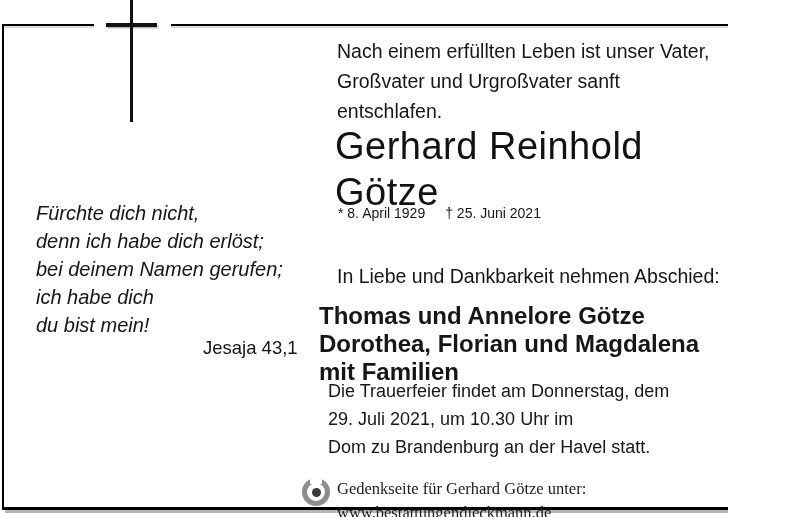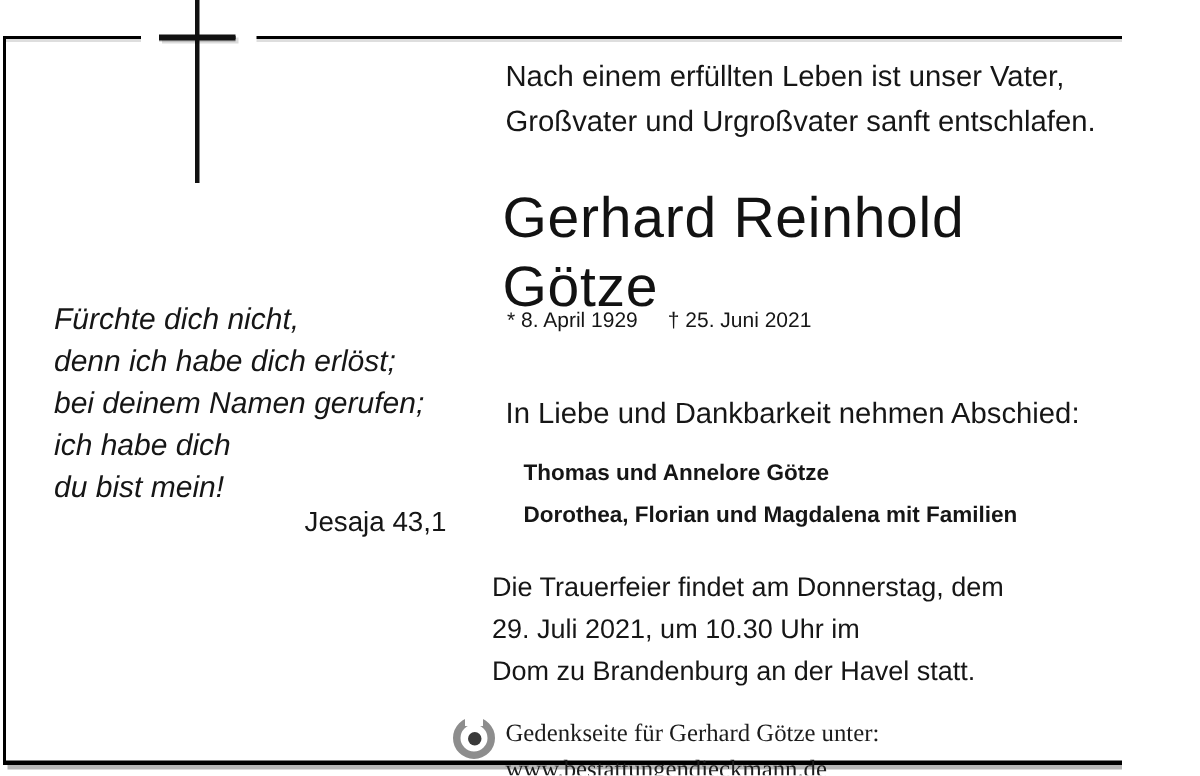--- a/index.html
+++ b/index.html
@@ -5,21 +5,20 @@
   html, body { margin: 0; padding: 0; background: #ffffff; }
 
   .page {
     position: relative;
     width: 728px;
     height: 517px;
     background: #ffffff;
     overflow: hidden;
     font-family: "Liberation Sans", sans-serif;
     color: #161616;
-    padding-left: 20px;
   }
 
   
   .box {
     position: absolute;
     left: 2px; top: 24px;
     width: 789px; height: 481px;
     border: 2px solid #000000;
     border-bottom-width: 3px;
     box-shadow: 3px 3px 0 #b6b6b6, inset 0 2px 0 #dedede;
@@ -76,22 +75,22 @@
   .quote-source {
     left: 203px; top: 334px;
     font-size: 18.5px; line-height: 28px;
   }
 
   .farewell {
     left: 337px; top: 262px;
     font-size: 19.5px; line-height: 28px; text-align: right;
   }
   .mourners {
-    left: 349px; top: 302px;
-    font-size: 15px; font-weight: bold;
+    left: 319px; top: 302px;
+    font-size: 24px; font-weight: bold;
     line-height: 28px;
   }
   .funeral {
     left: 328px; top: 377px;
     font-size: 18px; line-height: 28px;
   }
 
   
   .logo {
     position: absolute;

